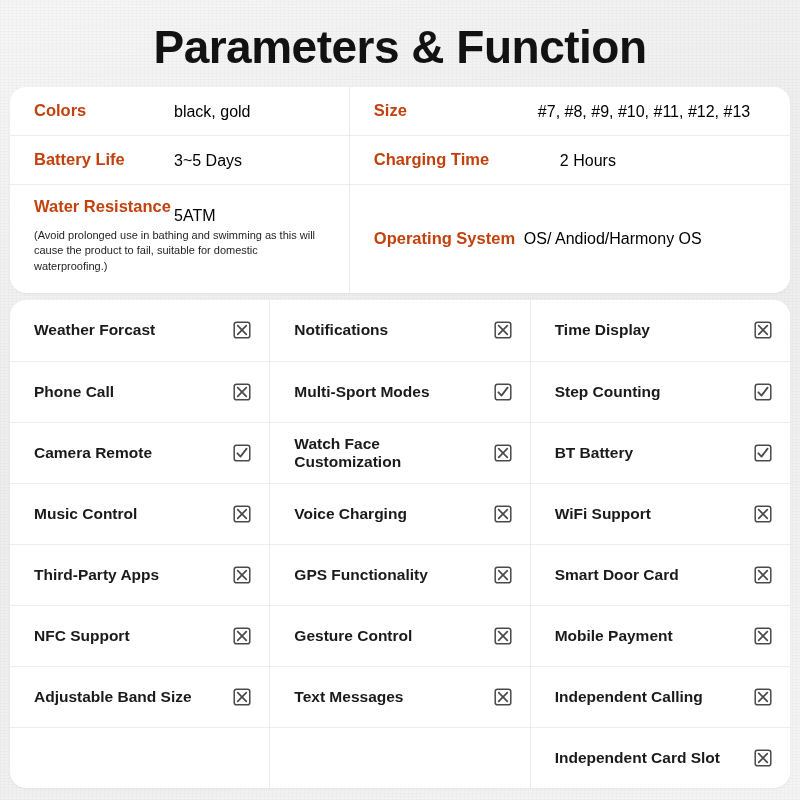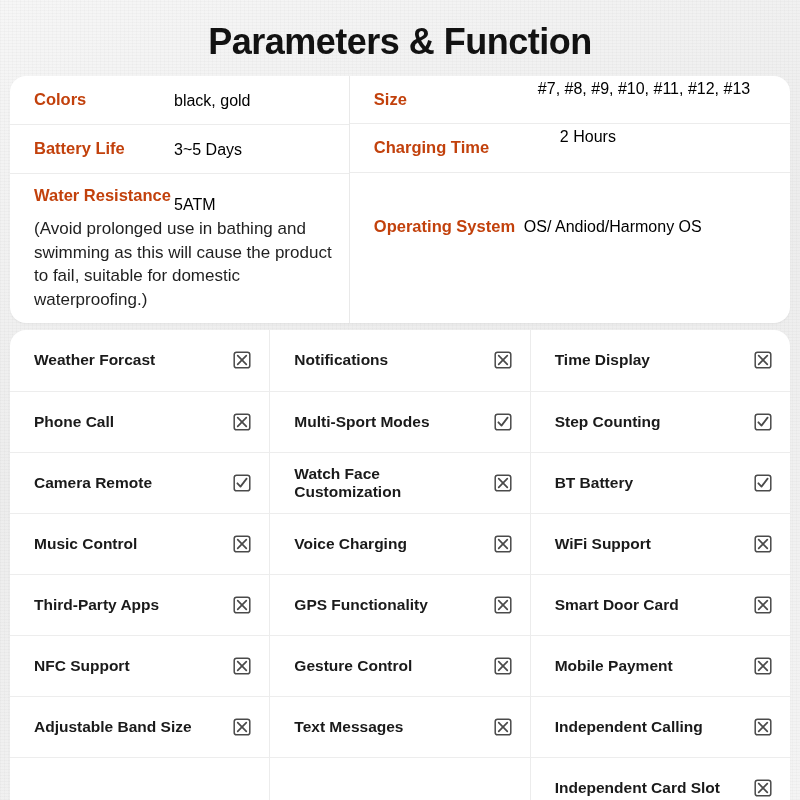--- a/index.html
+++ b/index.html
@@ -30,21 +30,21 @@
   .page {
     position: relative;
     z-index: 1;
     width: 800px;
     height: 800px;
   }
 
   
   .title {
     text-align: center;
-    font-size: 36px;
+    font-size: 46px;
     font-weight: bold;
     letter-spacing: -0.5px;
     color: #121212;
     padding-top: 22px;
     padding-bottom: 14px;
     line-height: 1.1;
   }
 
   
   .card {
@@ -76,21 +76,21 @@
     line-height: 1.18;
     flex: 0 0 auto;
   }
   .spec-value {
     font-size: 16px;
     font-weight: normal;
     color: #000000;
     line-height: 1.2;
   }
   .spec-note {
-    font-size: 17px;
+    font-size: 11px;
     font-weight: normal;
     color: #1f1f1f;
     line-height: 1.38;
     margin-top: 3px;
     max-width: 300px;
   }
   .divider-h { border-top: 1px solid #ececec; }
 
   
   .lrow { display: flex; align-items: flex-start; padding: 0 0 0 24px; }
@@ -98,21 +98,21 @@
   .lrow .spec-value { padding-top: 15px; padding-bottom: 14px; }
 
   .lrow-water { display: block; padding: 12px 0 12px 24px; }
   .water-head { display: flex; align-items: flex-start; }
   .water-head .spec-label { width: 140px; }
   .water-head .spec-value { padding-top: 9px; }
 
   
   .rrow { display: flex; align-items: flex-start; padding: 0 0 0 24px; }
   .rrow .spec-label { width: 150px; padding-top: 14px; padding-bottom: 14px; }
-  .rrow .spec-value { padding-top: 3px; padding-bottom: 14px; }
+  .rrow .spec-value { padding-top: 15px; padding-bottom: 14px; }
   .rrow.tall { align-items: center; height: 108px; }
   .rrow.tall .spec-label { padding: 0; }
   .rrow.tall .spec-value { padding: 0; }
 
   .right-pad-size  { padding-left: 14px; }
   .right-pad-hours { padding-left: 36px; }
   .right-pad-os    { padding-left: 14px; }
 
   
   .feature-grid {

